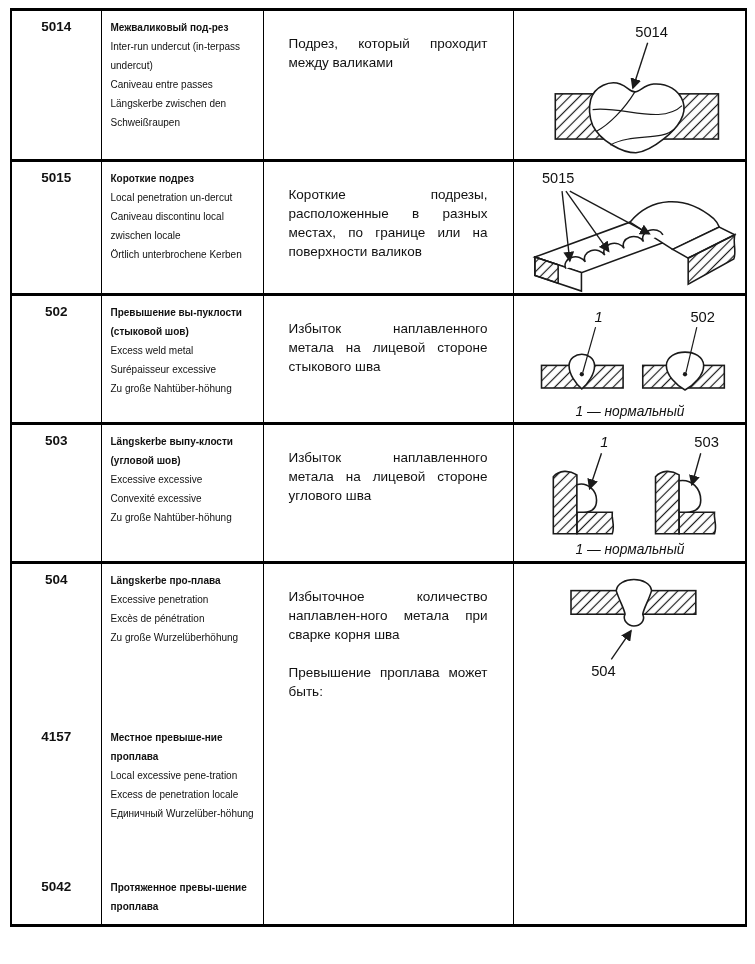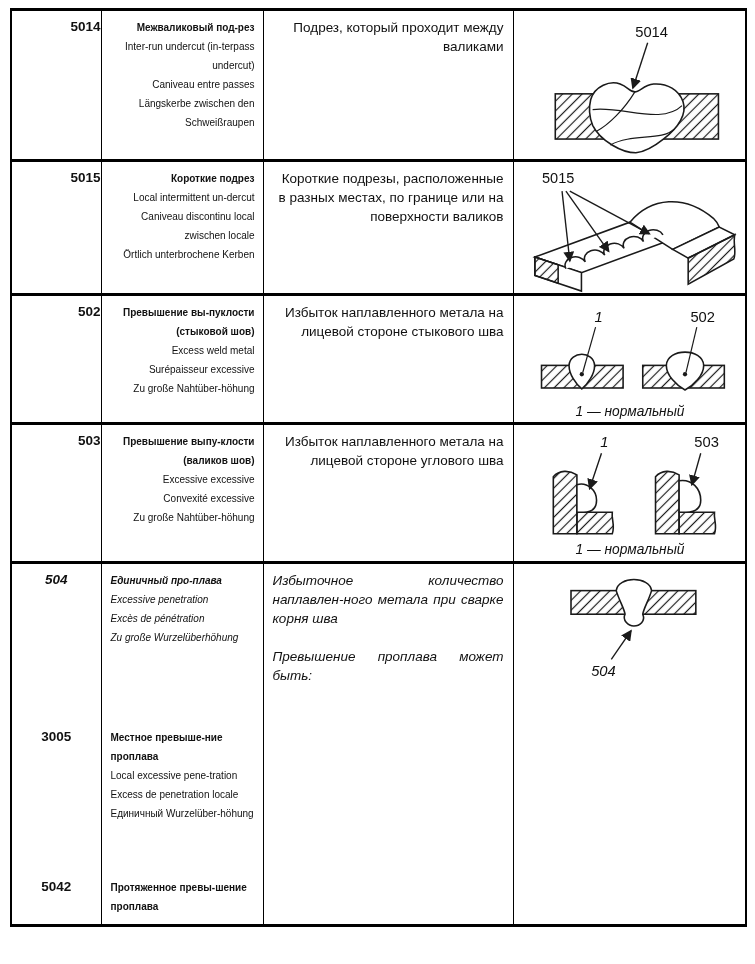--- a/index.html
+++ b/index.html
@@ -17,40 +17,40 @@
     border:3px solid #000;
     border-left-width:2px;
     border-right-width:2px;
   }
   td{
     border-left:1.5px solid #000;
     vertical-align:top;
     padding:0;
   }
   td:first-child{border-left:none;}
-  tr.sep td{border-bottom:3px solid #000;text-align:right;}
+  tr.sep td{border-bottom:3px solid #000;}
   col.c-code{width:90px;}
   col.c-term{width:162px;}
   col.c-desc{width:250px;}
   col.c-fig{width:233px;}
 
   .code-cell{text-align:center;font-weight:bold;font-size:13.5px;padding-top:8px;}
   .term-cell{padding:7px 8px 8px 9px;font-size:10px;line-height:19px;}
   .term-ru{font-weight:bold;}
   .desc-cell{padding:7px 9px 8px 9px;font-size:13.5px;line-height:19px;text-align:justify;}
-  .desc-cell p{margin:0;}
+  .desc-cell p{margin:16px;}
   .desc-cell p + p{margin-top:19px;}
   .fig-cell{padding:0;}
   .fig-cell svg{display:block;}
 
   tr.r1{height:149px;}
   tr.r2{height:133px;}
   tr.r3{height:128px;}
   tr.r4{height:138px;}
-  tr.r5a{height:158px;font-style:italic;}
+  tr.r5a{height:158px;}
   tr.r5b{height:150px;}
 
   .entry-pad{padding-bottom:16px;}
 
   svg text{
     font-family:"Liberation Sans","DejaVu Sans",sans-serif;
     fill:#111;
     font-size:15px;
   }
   svg text.cap{font-size:14px;font-style:italic;}
@@ -105,21 +105,21 @@
         <line class="arr" x1="136" y1="32" x2="121" y2="78"></line>
         <text x="140" y="26" text-anchor="middle">5014</text>
       </svg>
     </td>
   </tr>
 
   <tr class="r2 sep">
     <td class="code-cell">5015</td>
     <td class="term-cell">
       <div class="term-ru">Короткие подрез</div>
-      <div class="term-alt">Local intermittent un-dercut</div>
+      <div class="term-alt">Local penetration un-dercut</div>
       <div class="term-alt">Caniveau discontinu local zwischen locale</div>
       <div class="term-alt">Örtlich unterbrochene Kerben</div>
     </td>
     <td class="desc-cell">
       <p>Короткие подрезы, расположенные в разных местах, по границе или на поверхности валиков</p>
     </td>
     <td class="fig-cell">
       <svg width="229" height="131" viewBox="0 0 233 135">
         <polygon class="pc" points="20,98 118,62 166,78 68,114"></polygon>
         <polygon class="pc" points="20,98 68,114 68,133 20,117"></polygon>
@@ -160,21 +160,21 @@
         <line class="thin" x1="186" y1="31" x2="175" y2="77"></line>
         <text x="192" y="26" text-anchor="middle">502</text>
         <text class="cap" x="118" y="121" text-anchor="middle">1 — нормальный</text>
       </svg>
     </td>
   </tr>
 
   <tr class="r4 sep">
     <td class="code-cell">503</td>
     <td class="term-cell">
-      <div class="term-ru">Превышение выпу-клости (валиков шов)</div>
+      <div class="term-ru">Längskerbe выпу-клости (угловой шов)</div>
       <div class="term-alt">Excessive excessive</div>
       <div class="term-alt">Convexité excessive</div>
       <div class="term-alt">Zu große Nahtüber-höhung</div>
     </td>
     <td class="desc-cell">
       <p>Избыток наплавленного метала на лицевой стороне углового шва</p>
     </td>
     <td class="fig-cell">
       <svg width="229" height="136" viewBox="0 0 233 137">
         <path class="ph" d="M40,52 C46,45 56,45 64,50 L64,110 L40,110 Z"></path>
@@ -188,40 +188,40 @@
         <line class="arr" x1="190" y1="28" x2="181" y2="60"></line>
         <text x="196" y="22" text-anchor="middle">503</text>
         <text class="cap" x="118" y="131" text-anchor="middle">1 — нормальный</text>
       </svg>
     </td>
   </tr>
 
   <tr class="r5a">
     <td class="code-cell">504</td>
     <td class="term-cell entry-pad">
-      <div class="term-ru">Единичный про-плава</div>
+      <div class="term-ru">Längskerbe про-плава</div>
       <div class="term-alt">Excessive penetration</div>
       <div class="term-alt">Excès de pénétration</div>
       <div class="term-alt">Zu große Wurzelüberhöhung</div>
     </td>
     <td class="desc-cell" rowspan="3">
       <p>Избыточное количество наплавлен-ного метала при сварке корня шва</p>
       <p>Превышение проплава может быть:</p>
     </td>
     <td class="fig-cell" rowspan="3">
       <svg width="229" height="125" viewBox="0 0 233 125">
         <rect x="58" y="26" width="127" height="24" class="ph"></rect>
         <path class="pc" d="M104,26 C106,11 138,11 140,26 C137,36 132,44 131,50 C134,57 128,62 122,62 C116,62 110,56 113,50 C112,44 107,36 104,26 Z"></path>
         <line class="arr" x1="99" y1="96" x2="119" y2="67"></line>
         <text x="91" y="113" text-anchor="middle">504</text>
       </svg>
     </td>
   </tr>
   <tr class="r5b">
-    <td class="code-cell">3005</td>
+    <td class="code-cell">4157</td>
     <td class="term-cell entry-pad">
       <div class="term-ru">Местное превыше-ние проплава</div>
       <div class="term-alt">Local excessive pene-tration</div>
       <div class="term-alt">Excess de penetration locale</div>
       <div class="term-alt">Единичный Wurzelüber-höhung</div>
     </td>
   </tr>
   <tr>
     <td class="code-cell">5042</td>
     <td class="term-cell">

